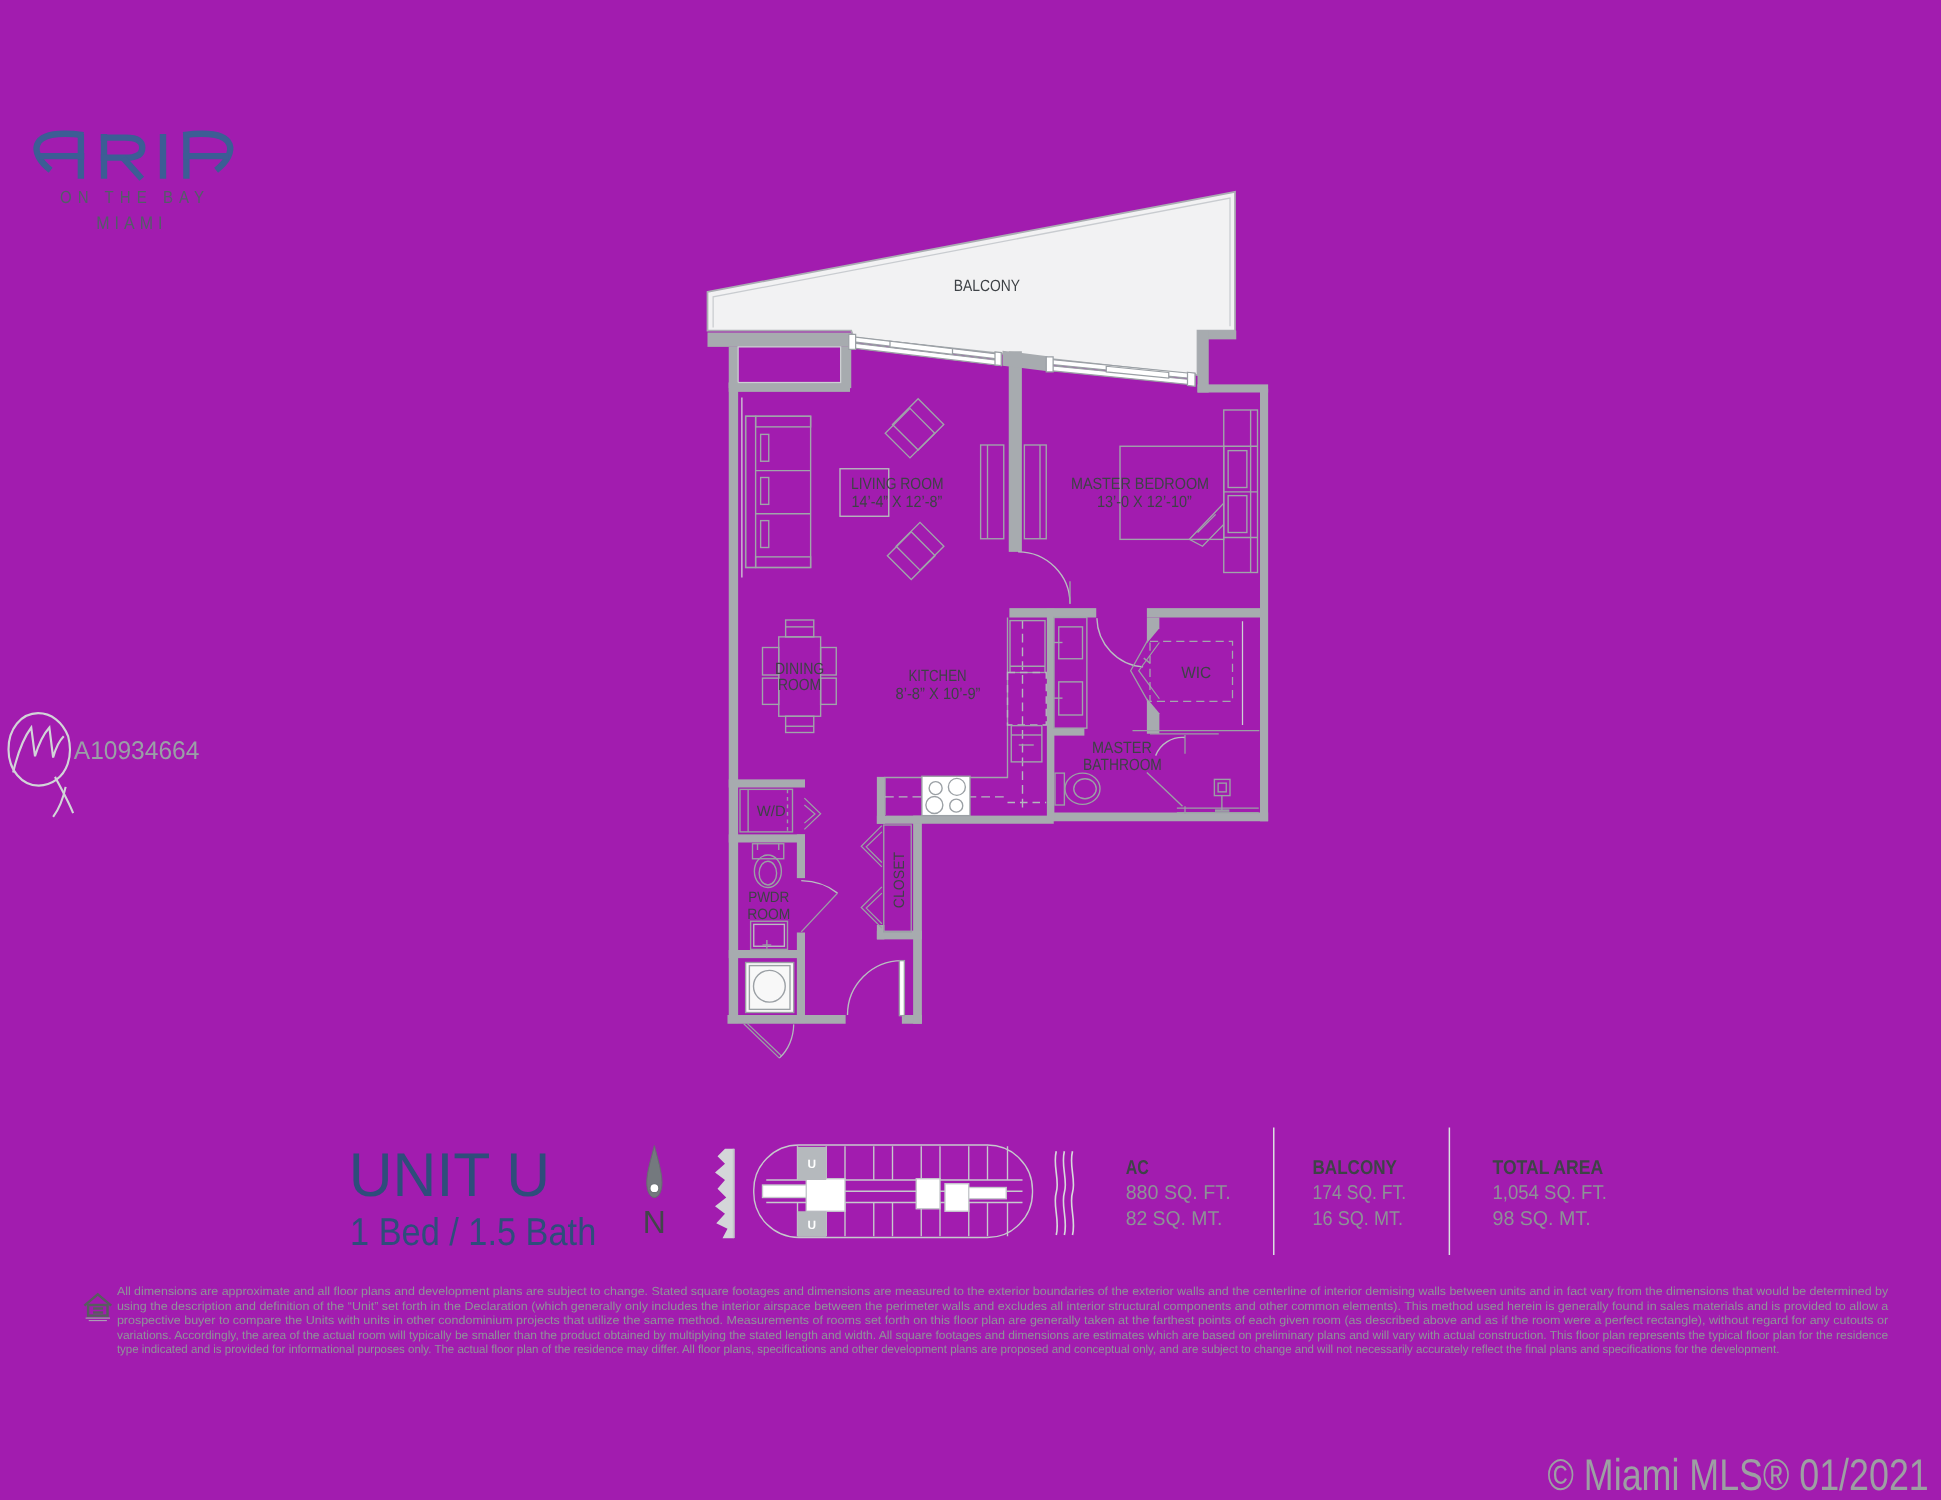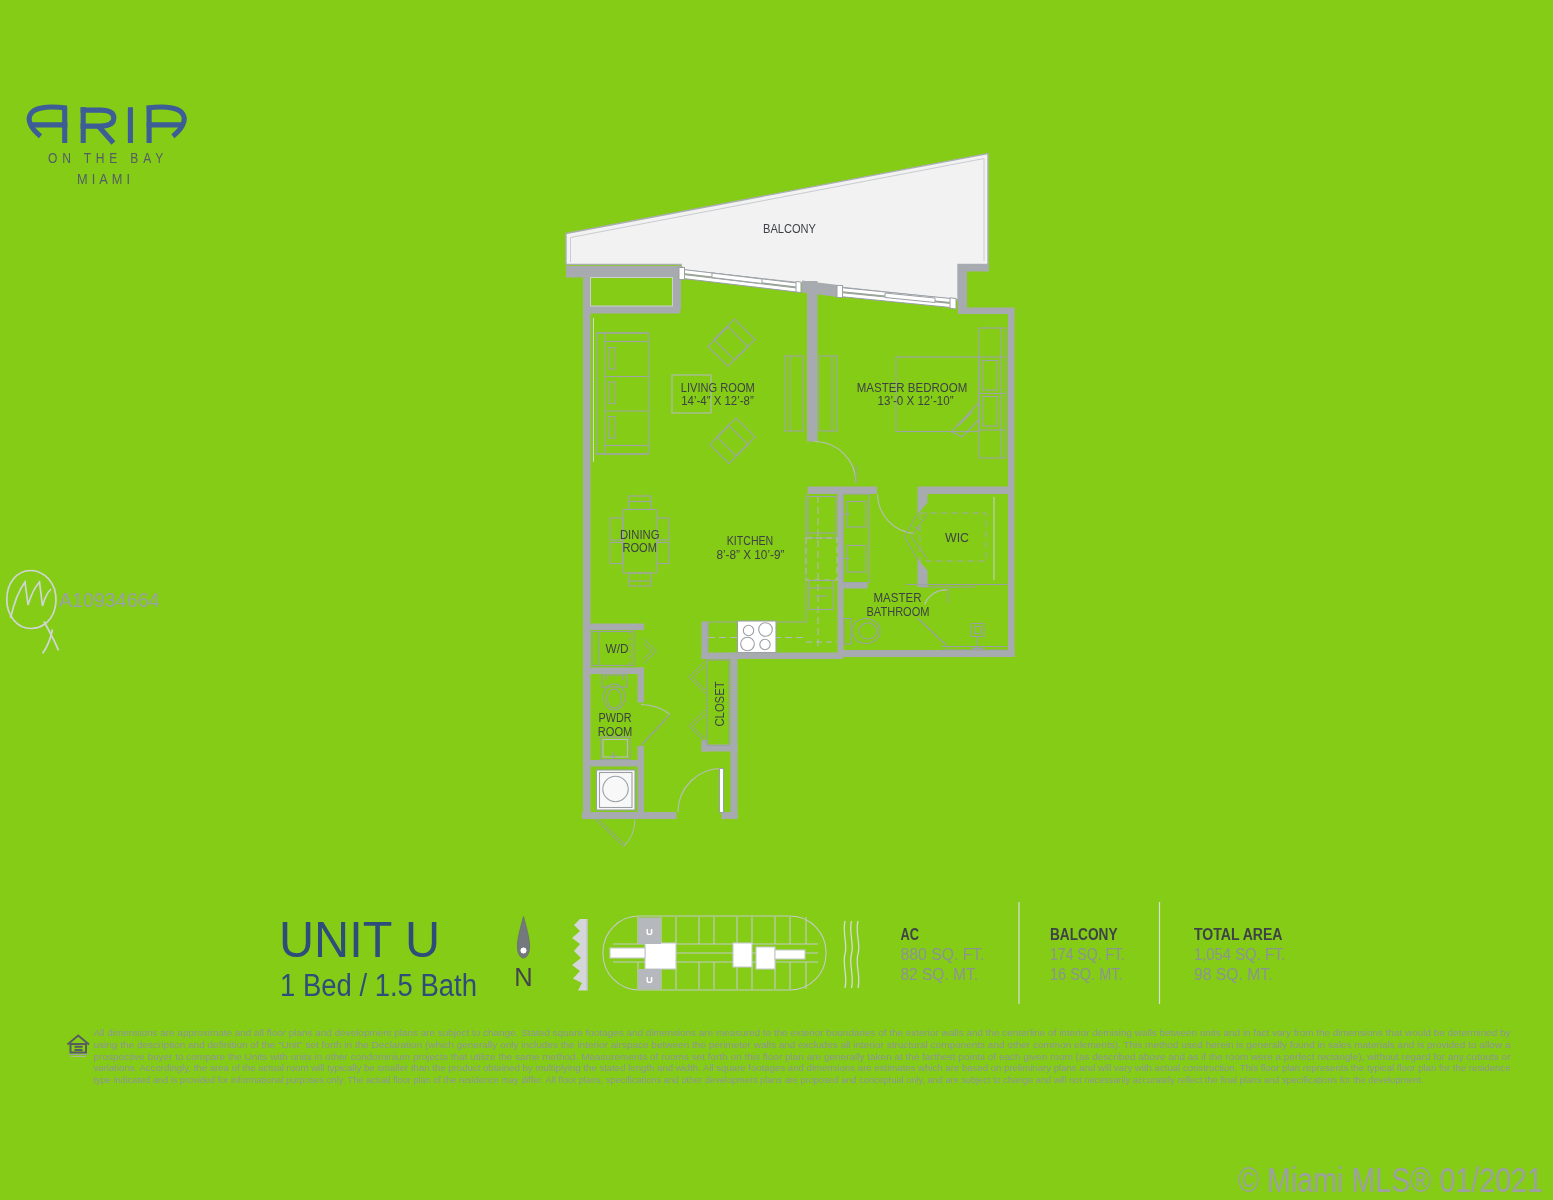--- a/index.html
+++ b/index.html
@@ -1,17 +1,17 @@
 <!DOCTYPE html>
 <html><head>
 <meta charset="utf-8">
 <title>Unit U Floor Plan</title>
 <style>
   html,body{margin:0;padding:0;background:#ffffff;}
-  #page{position:relative;width:1553px;height:1200px;background:#84cc16;overflow:hidden;}
+  #page{position:relative;width:1553px;height:1200px;background:#a21caf;overflow:hidden;}
   svg{position:absolute;left:0;top:0;}
   text{font-family:"Liberation Sans",sans-serif;}
   .lbl{font-size:13px;fill:#3e4246;}
   .lbl2{font-size:12px;fill:#3e4246;}
 </style>
 </head>
 <body>
 <div id="page">
 <svg width="1553" height="1200" viewBox="0 0 1553 1200">
 

